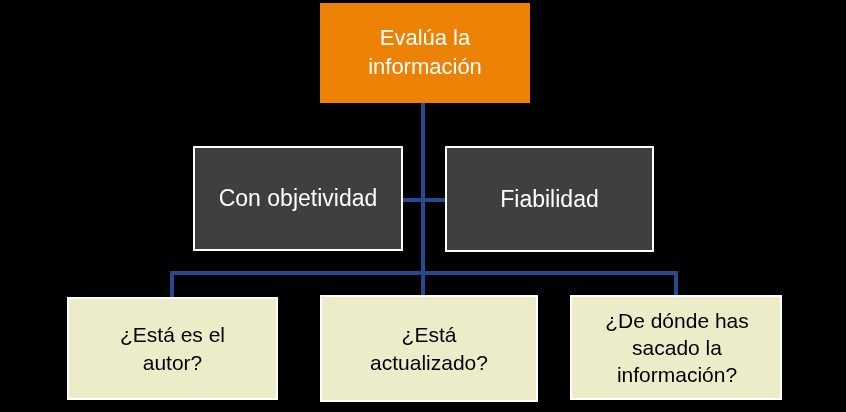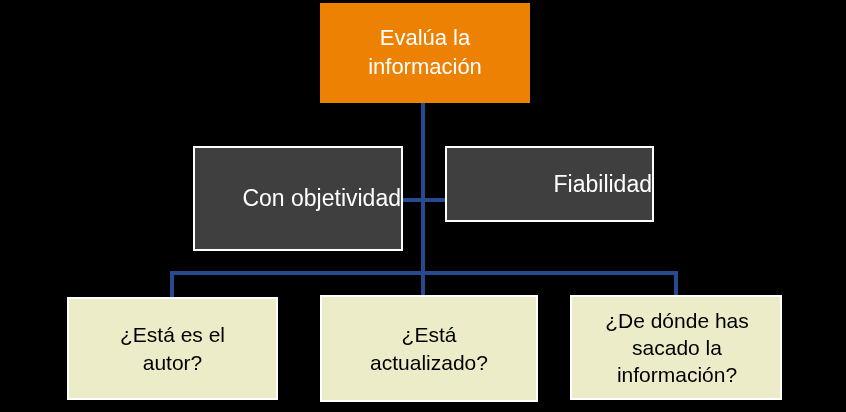--- a/index.html
+++ b/index.html
@@ -12,21 +12,21 @@
     width: 846px;
     height: 412px;
     background: var(--background, #000);
     font-family: "Liberation Sans", "DejaVu Sans", sans-serif;
     overflow: hidden;
   }
   .node {
     position: absolute;
     display: flex;
     flex-direction: column;
-    align-items: flex-end;
+    align-items: center;
     justify-content: center;
     text-align: center;
     box-sizing: border-box;
     z-index: 2;
   }
   .node-root {
     left: 320px; top: 3px; width: 210px; height: 100px;
     background: var(--root-fill, #ED8104);
     color: var(--root-text, #fff);
     font-size: 22px;
@@ -34,21 +34,21 @@
     padding: 0 10px;
   }
   .node-mid {
     background: var(--mid-fill, #3F3F3F);
     border: 2px solid var(--mid-border, #fff);
     color: var(--mid-text, #fff);
     font-size: 23px;
     padding: 0 0;
   }
   .node-mid-left  { left: 193px; top: 146px; width: 210px; height: 105px; }
-  .node-mid-right { left: 445px; top: 146px; width: 209px; height: 76px; }
+  .node-mid-right { left: 445px; top: 146px; width: 209px; height: 106px; }
   .node-leaf {
     background: var(--leaf-fill, #EDECC8);
     border: 2px solid var(--leaf-border, #fff);
     color: var(--leaf-text, #000);
     font-size: 21px;
     line-height: 1.3;
     padding: 0 22px;
   }
   .node-leaf-left   { left: 67px;  top: 297px; width: 211px; height: 103px; }
   .node-leaf-center { left: 320px; top: 295px; width: 218px; height: 107px; }

